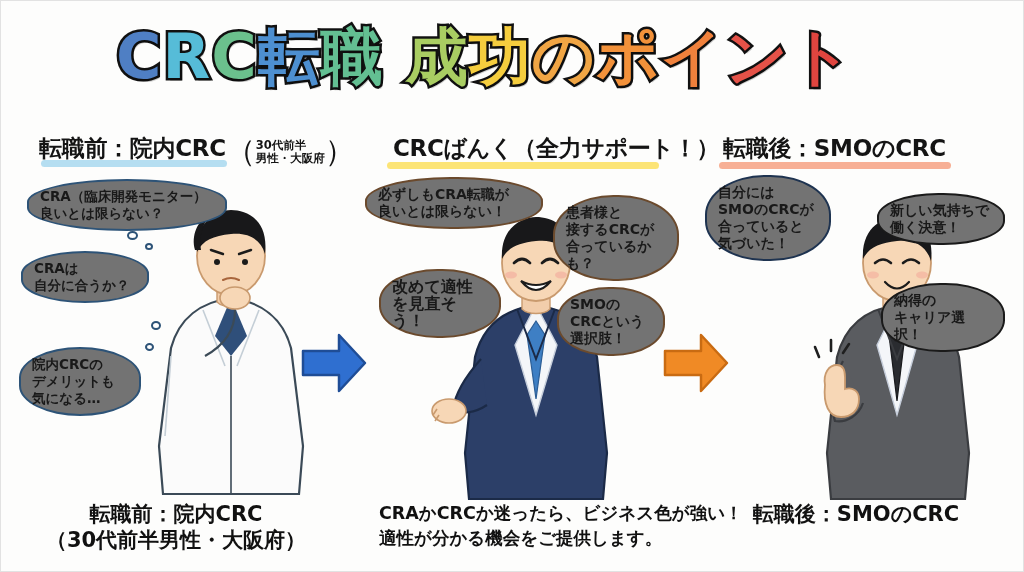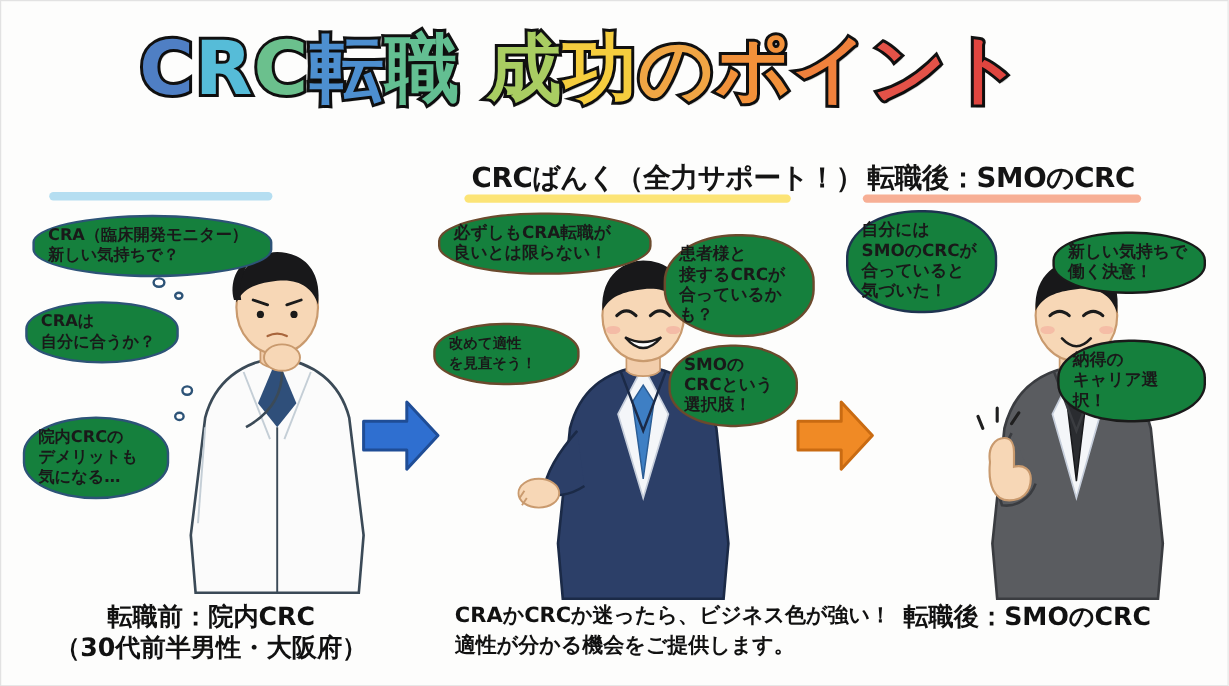--- a/index.html
+++ b/index.html
@@ -49,21 +49,21 @@
   }
   .col-head .paren { font-size: 30px; font-weight: 400; vertical-align: middle; }
   .hl { position: absolute; height: 7px; border-radius: 4px; opacity: .85; }
 
   
   .panel { position: absolute; top: 170px; height: 310px; }
 
   
   .bubble {
     position: absolute;
-    background: #15803d;
+    background: #737373;
     font-weight: 700;
     color: #191919;
     text-align: left;
     padding: 7px 11px;
     line-height: 17px;
     border-radius: 48% 48% 48% 48% / 46% 46% 46% 46%;
   }
   .bubble.thought { border: 2.2px solid #2d5377; border-radius: 50%/44%; }
   .bubble.speech-brown { border: 2.4px solid #6b4a2d; }
   .bubble.speech-navy  { border: 2.4px solid #1e3350; }
@@ -100,20 +100,23 @@
     height: 4px; background: #fbd96b; border-radius: 2px; z-index: -1;
   }
 </style>
 </head>
 <body>
 
 <div id="stage">
 
   <div id="title"><span class="ch" style="color: rgb(79, 127, 196);">C</span><span class="ch" style="color: rgb(86, 188, 216);">R</span><span class="ch" style="color: rgb(107, 192, 141);">C</span><span class="ch" style="color: rgb(77, 143, 208);">転</span><span class="ch" style="color: rgb(99, 191, 146);">職</span><span class="gap"></span><span class="ch" style="color: rgb(169, 205, 98);">成</span><span class="ch" style="color: rgb(245, 205, 62);">功</span><span class="ch" style="color: rgb(240, 165, 68);">の</span><span class="ch" style="color: rgb(242, 145, 58);">ポ</span><span class="ch" style="color: rgb(240, 129, 60);">イ</span><span class="ch" style="color: rgb(228, 82, 72);">ン</span><span class="ch" style="color: rgb(224, 69, 63);">ト</span></div>
 
+  <div class="col-head" style="left:38px; top:130px;">
+    <span class="main">転職前：院内CRC</span><span class="paren">（</span><span class="sub"><span>30代前半</span><br><span>男性・大阪府</span></span><span class="paren">）</span>
+  </div>
   <div class="hl" style="left:40px; top:159px; width:186px; background:#a8d8ef;"></div>
 
   <div class="col-head" style="left:392px; top:132px;">
     <span class="main">CRCばんく（全力サポート！）</span>
   </div>
   <div class="hl" style="left:386px; top:161px; width:272px; background:#fbdf5e;"></div>
 
   <div class="col-head" style="left:722px; top:132px;">
     <span class="main">転職後：SMOのCRC</span>
   </div>
@@ -142,21 +145,21 @@
       <circle cx="86" cy="56" r="3" fill="#1b1b1b"></circle>
       <circle cx="114" cy="56" r="3" fill="#1b1b1b"></circle>
       <path d="M92 74 Q100 70 108 74" stroke="#a8653c" stroke-width="2" fill="none" stroke-linecap="round"></path>
 
       <ellipse cx="104" cy="92" rx="15" ry="11" fill="#f7d7b6" stroke="#c99a6e" stroke-width="1.6"></ellipse>
       <path d="M104 104 C104 126 92 140 74 150" stroke="#3b4a57" stroke-width="2.2" fill="none"></path>
     </svg>
 
     <div class="bubble thought" style="left:16px; top:8px; width:200px; font-size:13.5px;">
       <div>CRA（臨床開発モニター）</div>
-      <div>新しい気持ちで？</div>
+      <div>良いとは限らない？</div>
     </div>
     <div class="dot" style="left:116px; top:60px; width:11px; height:9px; border:2px solid #2d5377;"></div>
     <div class="dot" style="left:134px; top:72px; width:8px; height:7px; border:2px solid #2d5377;"></div>
 
     <div class="bubble thought" style="left:10px; top:80px; width:128px; font-size:13.5px;">
       <div>CRAは</div>
       <div>自分に合うか？</div>
     </div>
     <div class="dot" style="left:140px; top:150px; width:10px; height:9px; border:2px solid #2d5377;"></div>
 
@@ -205,21 +208,21 @@
 
     <div class="bubble speech-brown" style="left:12px; top:6px; width:178px; font-size:14px;">
       <div>必ずしもCRA転職が</div>
       <div>良いとは限らない！</div>
     </div>
     <svg class="tail" style="left:108px; top:54px;" width="40" height="30" viewBox="0 0 40 30">
       <path d="M2 2 L34 6 L12 28 Z" fill="#ffffff" stroke="#6b4a2d" stroke-width="2.4" stroke-linejoin="round"></path>
       <path d="M4 2 L32 5" stroke="#ffffff" stroke-width="4"></path>
     </svg>
 
-    <div class="bubble speech-brown" style="left:8px; top:98px; width:122px; font-size:12px;">
+    <div class="bubble speech-brown" style="left:26px; top:98px; width:122px; font-size:16px;">
       <div>改めて適性</div>
       <div>を見直そう！</div>
     </div>
 
     <div class="bubble speech-brown" style="left:200px; top:24px; width:126px; font-size:14px;">
       <div>患者様と</div>
       <div>接するCRCが</div>
       <div>合っているかも？</div>
     </div>
 

